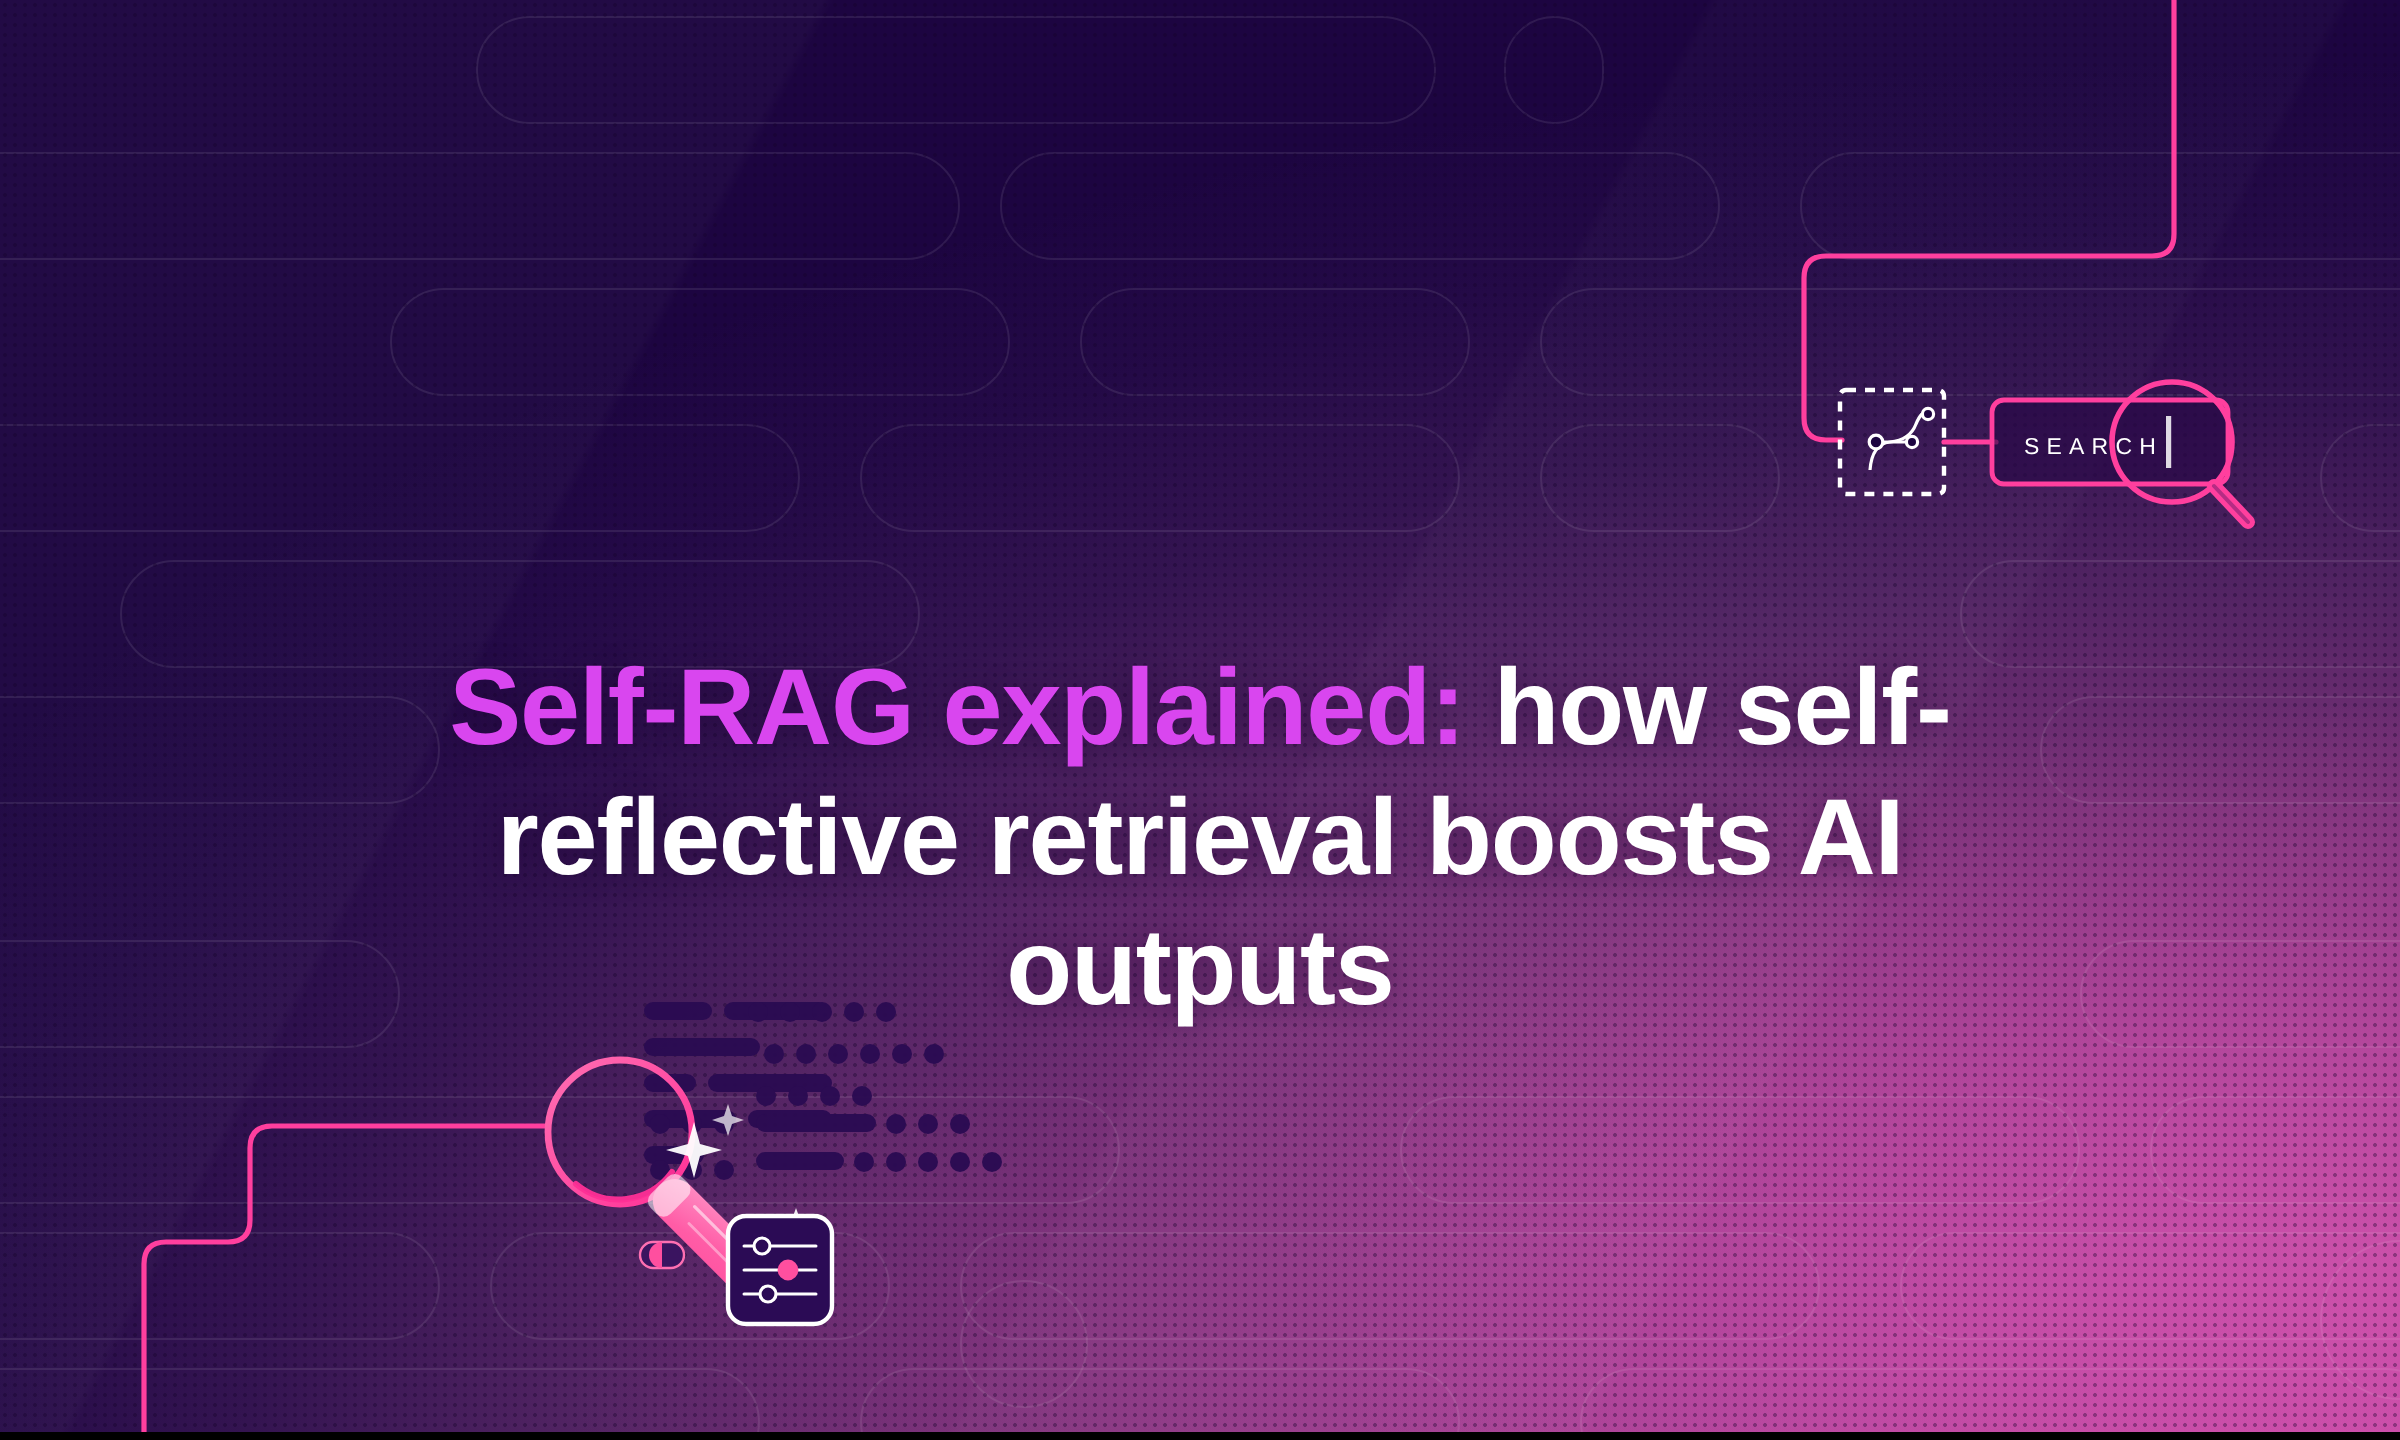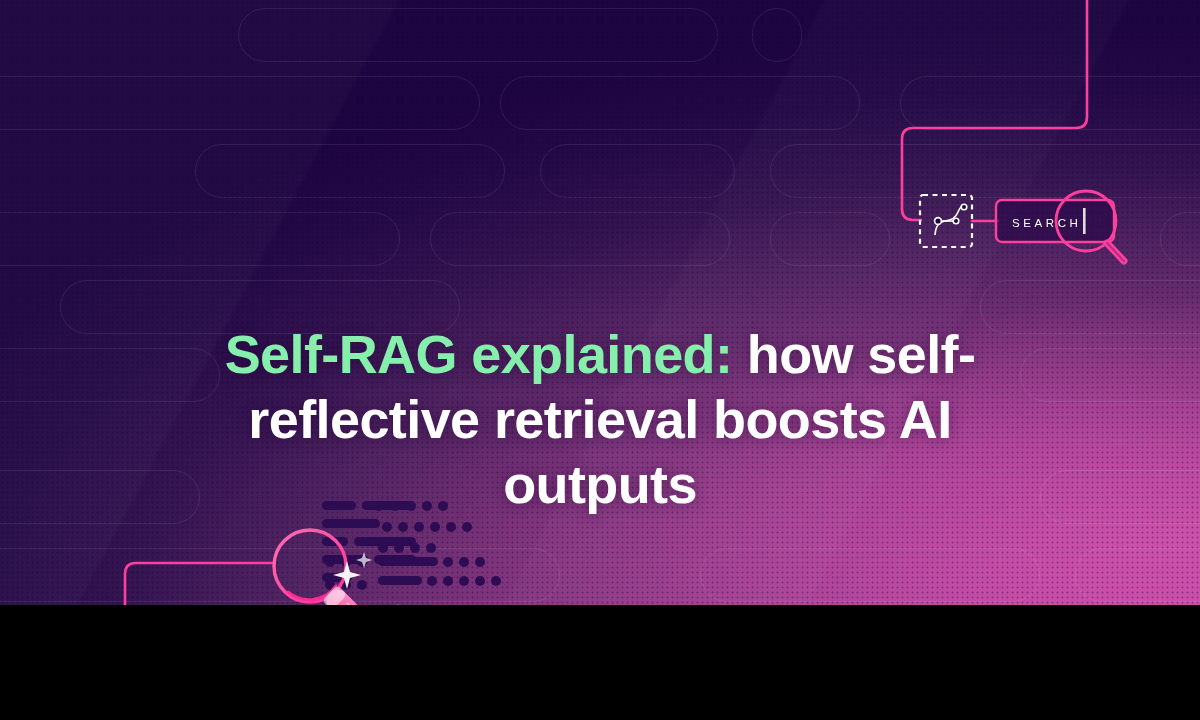--- a/index.html
+++ b/index.html
@@ -3,21 +3,21 @@
 <meta charset="utf-8">
 <style>
   html, body {
     margin: 0;
     padding: 0;
     background: #000;
   }
   #stage {
     position: relative;
     width: 1200px;
-    height: 605px;
+    height: 716px;
     overflow: hidden;
     font-family: "Liberation Sans", sans-serif;
     background: #1d0541;
   }
 
   
   .bg-base {
     position: absolute; inset: 0;
     background: #1d0541;
   }
@@ -78,21 +78,21 @@
     top: 286px;
     width: 900px;
     text-align: center;
     font-size: 54px;
     line-height: 1.20;
     font-weight: 700;
     letter-spacing: -0.6px;
     color: #ffffff;
     text-shadow: 0 1px 14px rgba(30,2,50,0.45);
   }
-  .hl-pink { color: #86efac; }
+  .hl-pink { color: #d946ef; }
 </style>
 </head>
 <body>
 
 <div id="stage">
 
   <div class="bg-base"></div>
   <div class="bg-glow-main"></div>
   <div class="bg-glow-soft"></div>
   <div class="bg-diag"></div>

